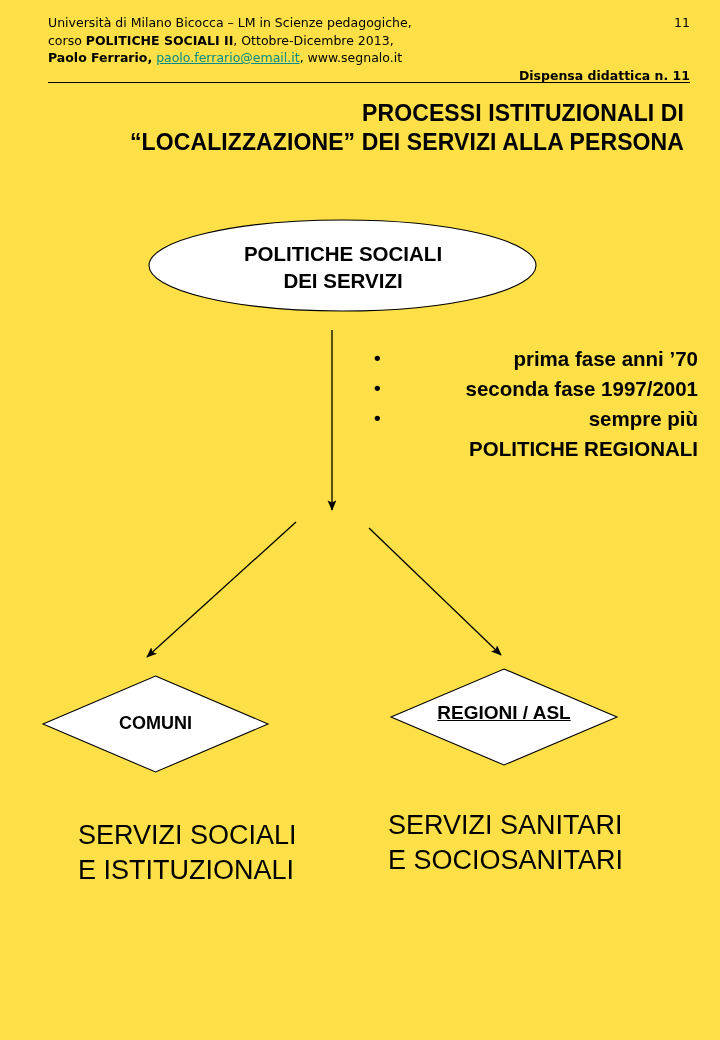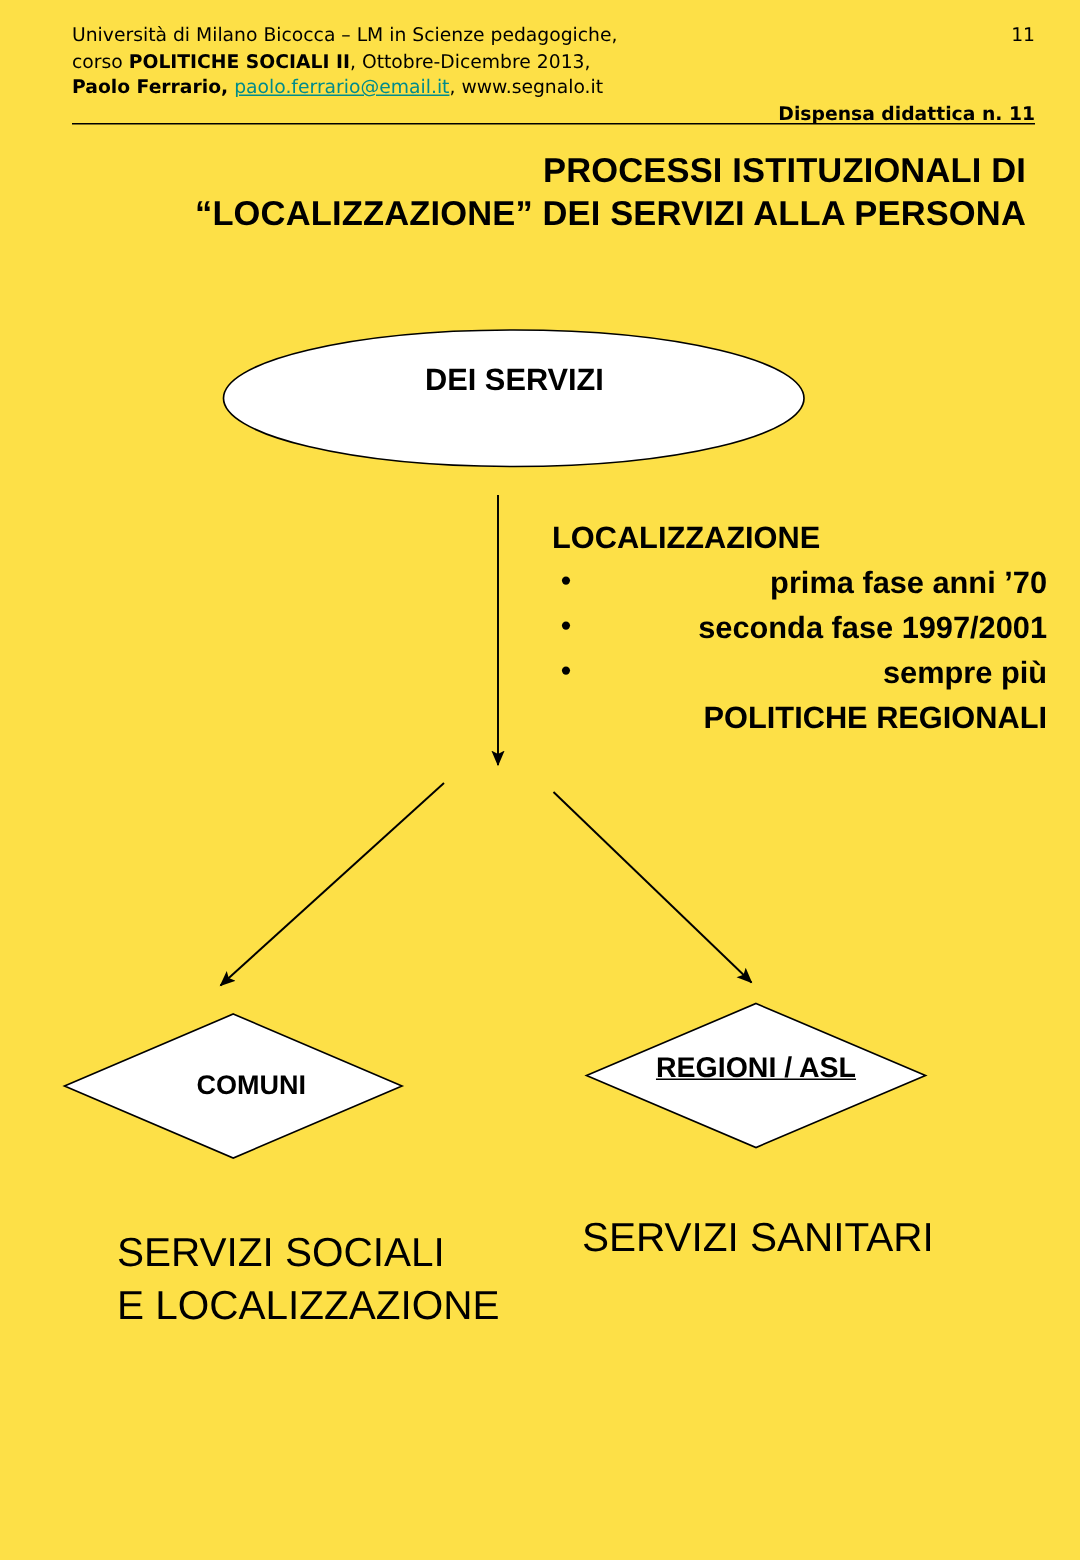--- a/index.html
+++ b/index.html
@@ -103,21 +103,21 @@
     color: #000000;
   }
   #ellipse-label {
     left: 149px;
     top: 240px;
     width: 388px;
     font-size: 20.5px;
     line-height: 27px;
   }
   #comuni-label {
-    left: 54px;
+    left: 42px;
     top: 712px;
     width: 227px;
     font-size: 18px;
     line-height: 22px;
   }
   #regioni-label {
     left: 390px;
     top: 702px;
     width: 228px;
     font-size: 19px;
@@ -211,48 +211,49 @@
     <line x1="296" y1="522" x2="147" y2="657" stroke="#000000" stroke-width="1.3" marker-end="url(#arrowhead)"></line>
 
     <line x1="369" y1="528" x2="501" y2="655" stroke="#000000" stroke-width="1.3" marker-end="url(#arrowhead)"></line>
 
     <polygon points="155.5,676 268,724 155.5,772 43,724" fill="#ffffff" stroke="#000000" stroke-width="1.1"></polygon>
 
     <polygon points="504,669 617,717 504,765 391,717" fill="#ffffff" stroke="#000000" stroke-width="1.1"></polygon>
   </svg>
 
   <div id="ellipse-label" class="shape-label">
+    <div>POLITICHE SOCIALI</div>
     <div>DEI SERVIZI</div>
   </div>
 
   <div id="comuni-label" class="shape-label">COMUNI</div>
 
   <div id="regioni-label" class="shape-label">REGIONI / ASL</div>
 
   <div id="loc-block">
-    <div class="loc-heading">LOCALIZZAZIONE</div>
     <ul>
       <li>
         <span class="bul">•</span>
         <span class="cont">prima fase anni ’70</span>
       </li>
       <li>
         <span class="bul">•</span>
         <span class="cont">seconda fase 1997/2001</span>
       </li>
       <li>
         <span class="bul">•</span>
         <span class="cont">sempre più</span>
         <span class="cont">POLITICHE REGIONALI</span>
       </li>
     </ul>
   </div>
 
   <div id="caption-left" class="bottom-caption">
     <div>SERVIZI SOCIALI</div>
-    <div>E LOCALIZZAZIONE</div>
+    <div>E ISTITUZIONALI</div>
   </div>
 
   <div id="caption-right" class="bottom-caption">
     <div>SERVIZI SANITARI</div>
+    <div>E SOCIOSANITARI</div>
   </div>
 
 </div>
 
 </body></html>

